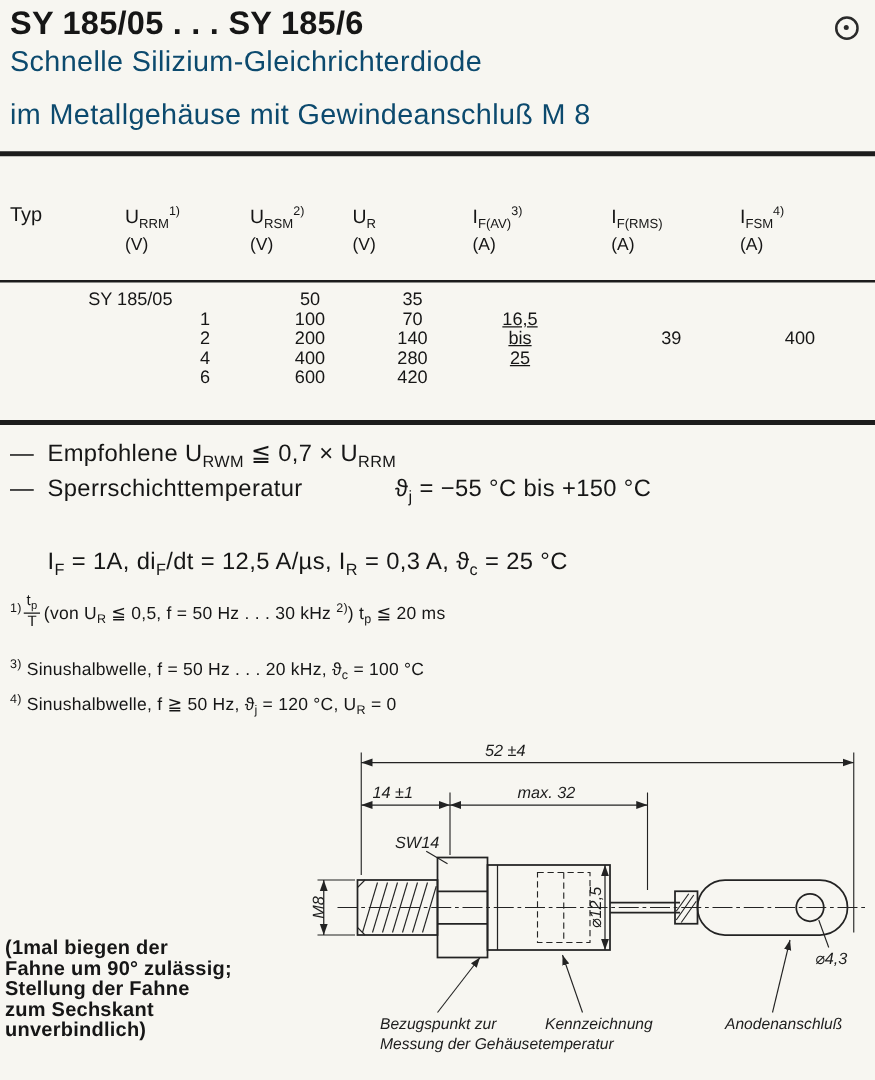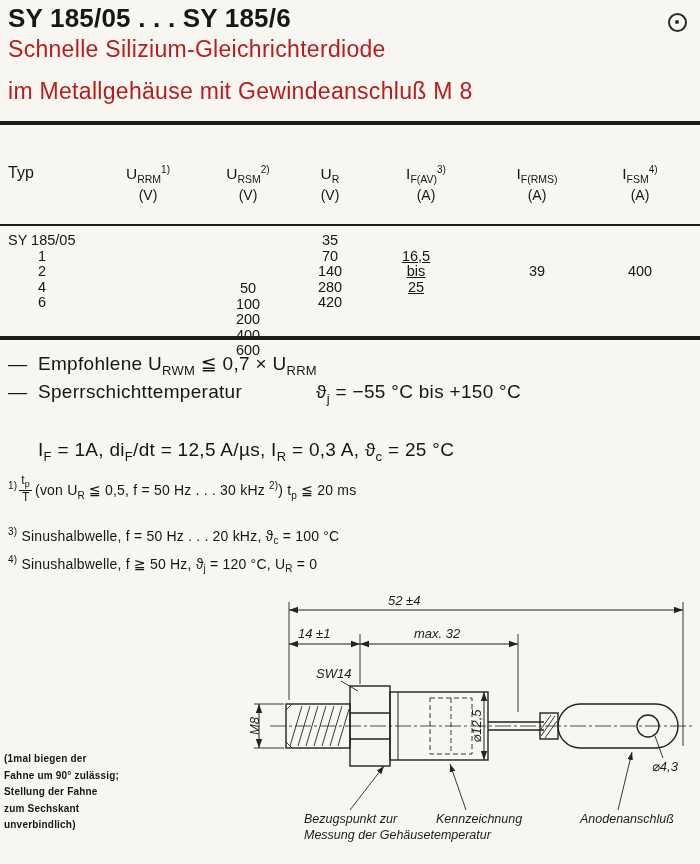--- a/index.html
+++ b/index.html
@@ -6,52 +6,52 @@
   .page{
     position:relative;width:700px;height:864px;margin:0 auto;
     background:#f7f6f1;color:#161616;
     font-family:"Liberation Sans","DejaVu Sans",sans-serif;
     overflow:hidden;
   }
   
   .title{position:absolute;left:8px;top:3px;font-size:26px;font-weight:700;letter-spacing:.2px;}
   .corner-ring{position:absolute;right:13px;top:13px;width:15px;height:15px;border:2px solid #2a2a2a;border-radius:50%;}
   .corner-ring .dot{position:absolute;left:5px;top:5px;width:4px;height:4px;background:#2a2a2a;border-radius:50%;}
-  .subtitle{position:absolute;left:8px;font-size:23px;font-weight:400;color:#b91c1c;letter-spacing:.3px;}
+  .subtitle{position:absolute;left:8px;font-size:23px;font-weight:400;color:#0c4a6e;letter-spacing:.3px;}
   .sub1{top:36px;} .sub2{top:66px;margin-top:12px;}
   .rule{position:absolute;left:0;width:700px;background:#1c1c1c;}
   .rule-top{top:121px;height:4px;}
   .rule-head{top:224px;height:2px;}
   .rule-bottom{top:336px;height:4px;}
   
   .typ-h{position:absolute;left:8px;top:164px;font-size:16px;}
-  .hc{position:absolute;top:164px;width:96px;text-align:center;font-size:15.5px;}
+  .hc{position:absolute;top:164px;width:96px;font-size:15.5px;}
   .hc .unit{display:block;margin-top:2px;font-size:14px;}
   .hc sub{font-size:10.5px;} .hc sup{font-size:10px;}
   .hc1{left:100px;} .hc2{left:200px;} .hc3{left:282px;} .hc4{left:378px;} .hc5{left:489px;} .hc6{left:592px;}
   .trow{position:absolute;left:0;width:700px;height:16px;}
   .cell{position:absolute;width:96px;text-align:center;font-size:14.5px;}
-  .c1{left:100px;} .c2{left:200px;margin-top:48px;} .c3{left:282px;} .c4{left:368px;text-decoration:underline;} .c5{left:489px;} .c6{left:592px;}
-  .cell-typ{position:absolute;left:8px;width:130px;text-align:left;font-size:14.5px;}
+  .c1{left:100px;} .c2{left:200px;} .c3{left:282px;} .c4{left:368px;text-decoration:underline;} .c5{left:489px;} .c6{left:592px;}
+  .cell-typ{position:absolute;left:8px;width:130px;text-align:right;font-size:14.5px;}
   .cell-typ.indent{left:38px;}
   
   .note{position:absolute;left:8px;font-size:19px;letter-spacing:.3px;white-space:nowrap;}
   .note .dash{display:inline-block;width:30px;}
   .note sub{font-size:13px;} .note sup{font-size:12px;}
   .note .gap{margin-left:74px;}
   .n1{top:352px;} .n2{top:381px;} .n3{top:410px;} .n4{top:439px;left:38px;}
   
   .fn{position:absolute;left:8px;font-size:14px;letter-spacing:.2px;white-space:nowrap;}
   .fn sup{font-size:10px;} .fn sub{font-size:10px;}
   .frac{display:inline-block;text-align:center;vertical-align:middle;font-size:12px;line-height:1.1;margin:0 3px 4px 2px;}
   .frac .num{display:block;border-bottom:1.3px solid #161616;padding:0 2px;}
   .frac sub{font-size:9px;}
   .fn1{top:474px;} .fn3{top:526px;} .fn4{top:554px;}
   
-  .sidenote{position:absolute;left:4px;top:751px;font-size:10px;font-weight:700;line-height:16.5px;letter-spacing:.2px;}
+  .sidenote{position:absolute;left:4px;top:751px;font-size:16px;font-weight:700;line-height:16.5px;letter-spacing:.2px;}
   
   .drawing{position:absolute;left:228px;top:594px;}
   .ln{stroke:#232323;stroke-width:1.4;fill:none;}
   .thin{stroke:#232323;stroke-width:0.9;fill:none;}
   .dim{stroke:#232323;stroke-width:1;fill:none;}
   .dashed{stroke:#232323;stroke-width:0.9;fill:none;stroke-dasharray:5,3;}
   .cline{stroke:#232323;stroke-width:0.8;fill:none;stroke-dasharray:16,3,3,3;}
   .dtxt{font:italic 13px "Liberation Sans","DejaVu Sans",sans-serif;fill:#1d1d1d;}
   .ltxt{font:italic 12.5px "Liberation Sans","DejaVu Sans",sans-serif;fill:#1d1d1d;}
 </style>

